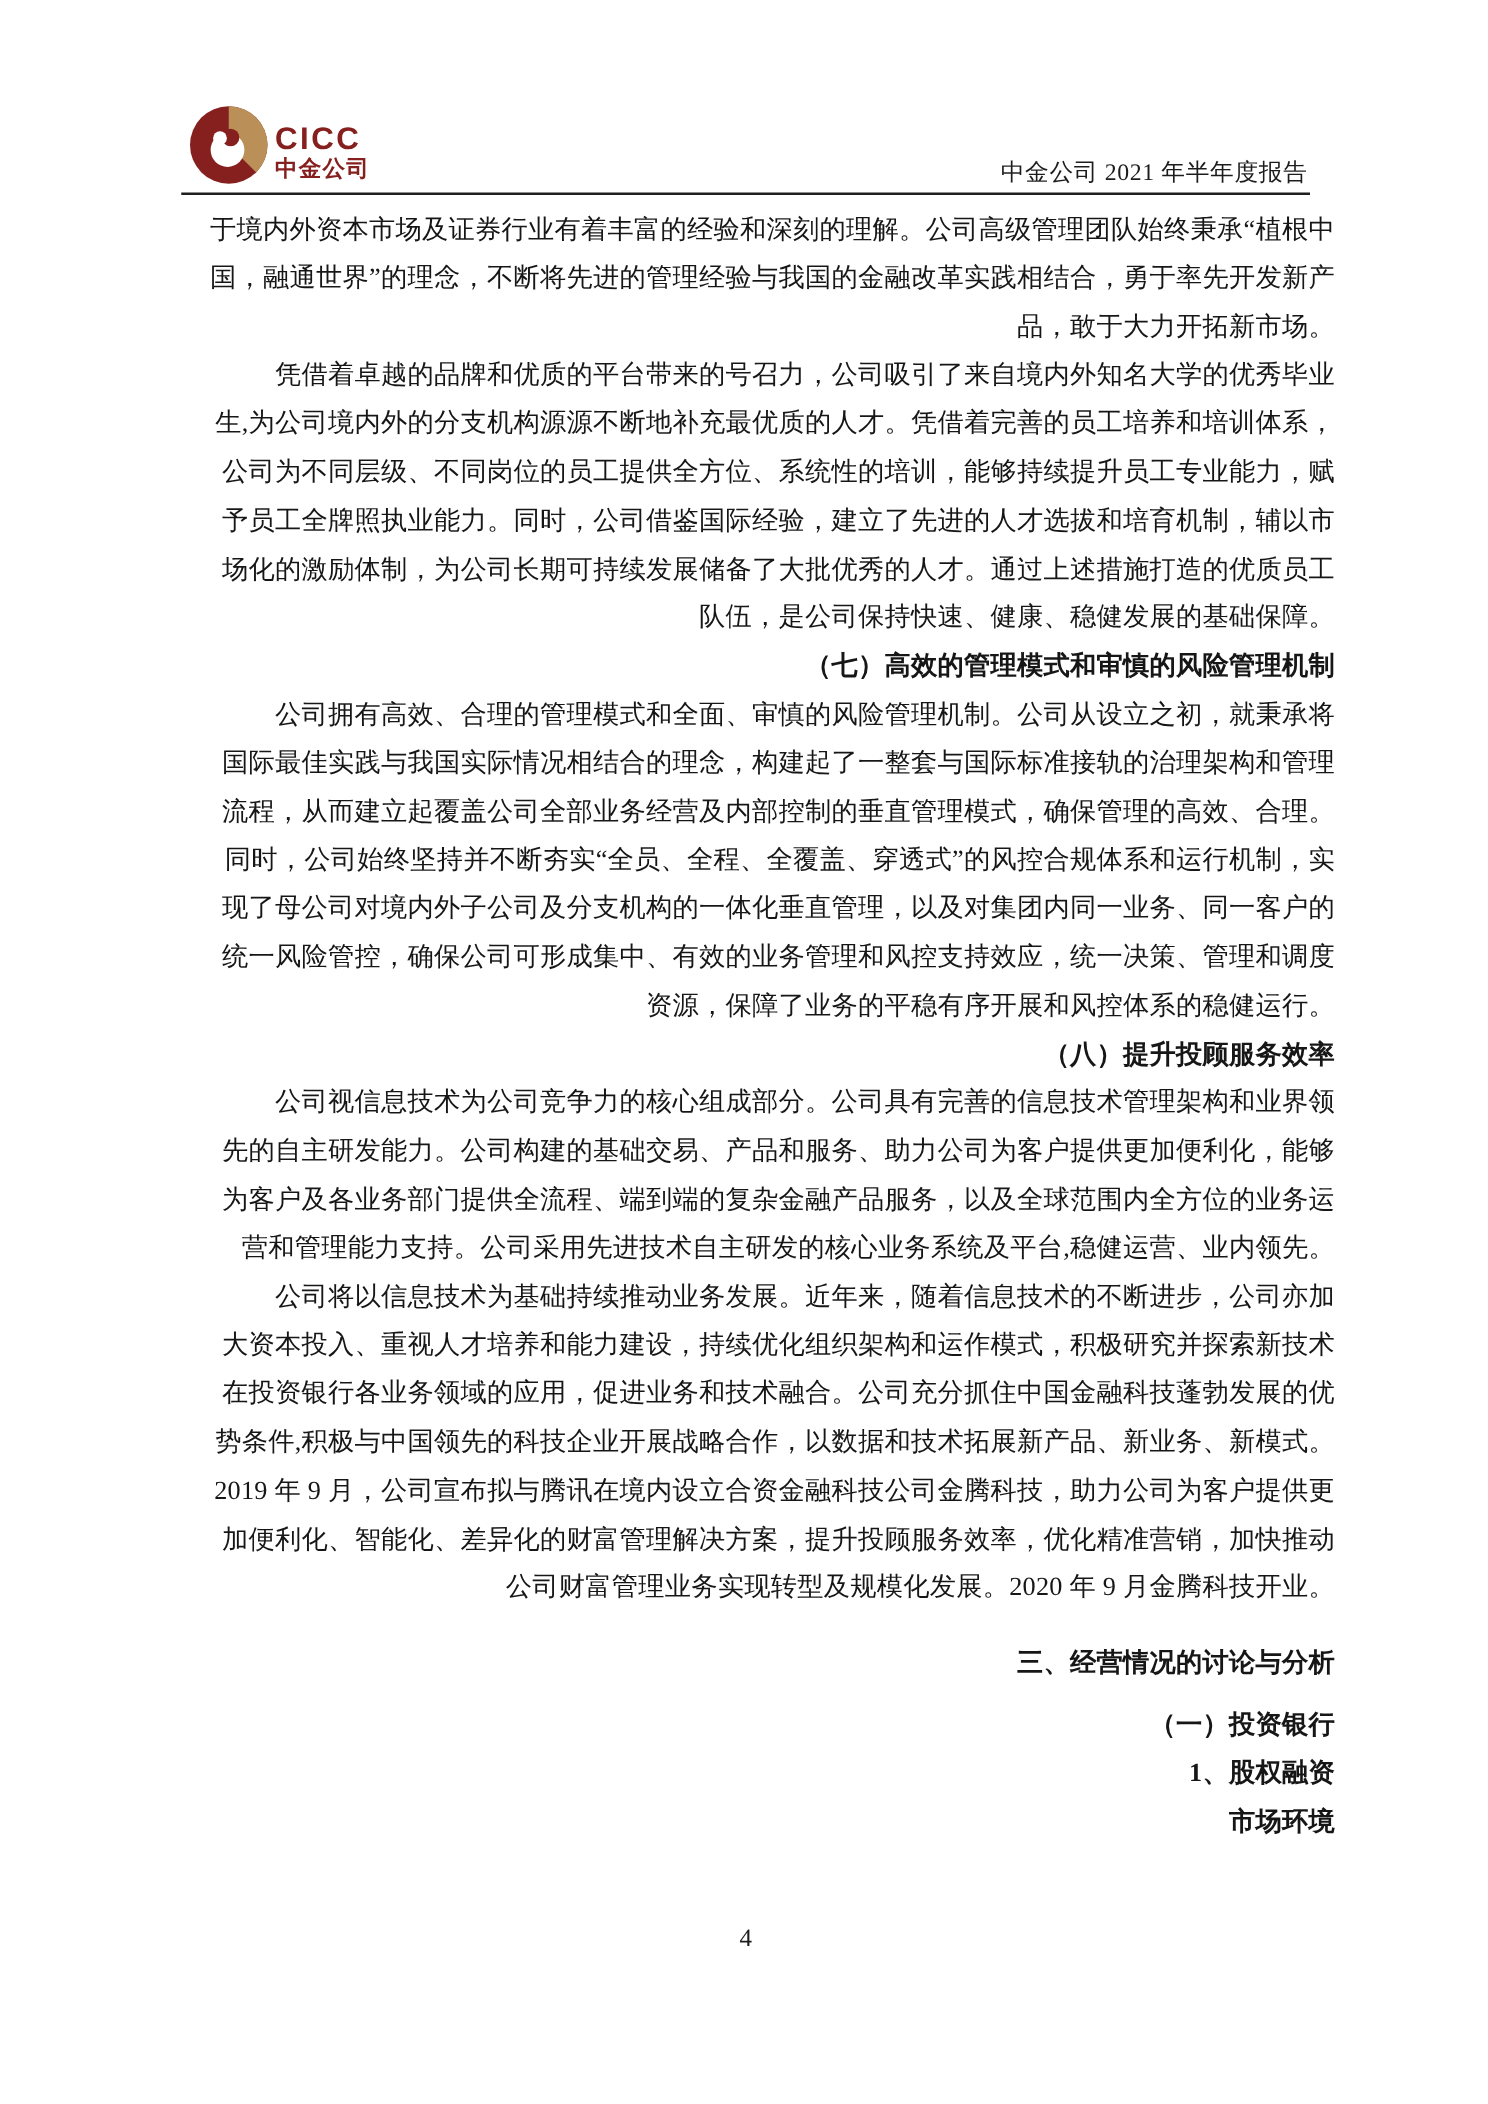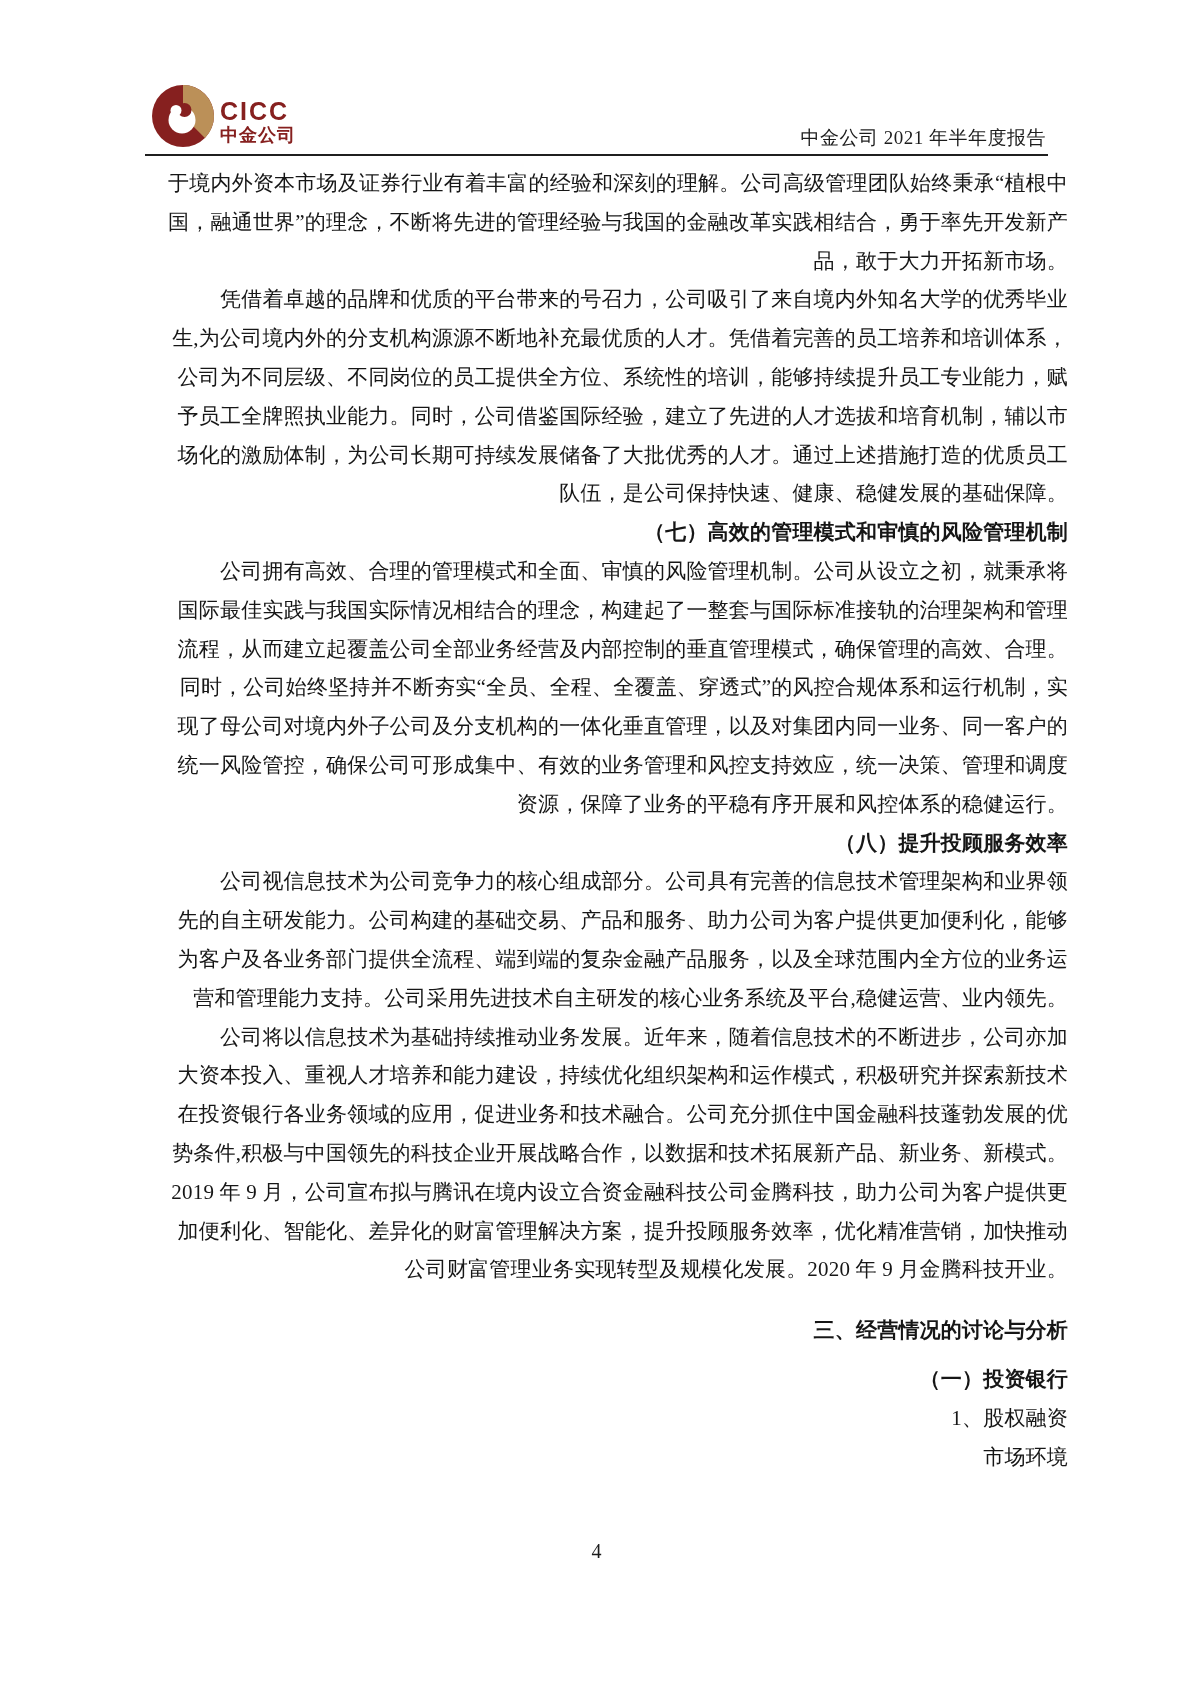--- a/index.html
+++ b/index.html
@@ -44,21 +44,21 @@
     margin-left:20px;
   }
   .content p, .content h2, .content h3, .content h4 {
     margin:0; padding:0; font-size:21px; line-height:38.8px;text-align:right;
   }
   .para { text-indent:2em; }
   .para.no-indent { text-indent:0; }
   .sec-head  { font-weight:bold; text-indent:1.5em; text-align:left; }
   .chap-head { font-weight:bold; text-indent:0; margin-top:22px !important; text-align:left; }
   .sub-head  { font-weight:bold; text-indent:1.35em; margin-top:10px !important; text-align:left; }
-  .sub-head2 { font-weight:normal; text-indent:1.35em; text-align:left; }
+  .sub-head2 { font-weight:bold; text-indent:1.35em; text-align:left; }
   
   .page-num {
     position:absolute; left:145px; top:1540px; width:903px;
     text-align:center; font-size:20px; color:#1c1c1c;
   }
 </style>
 </head>
 <body>
 
 <div class="page">

